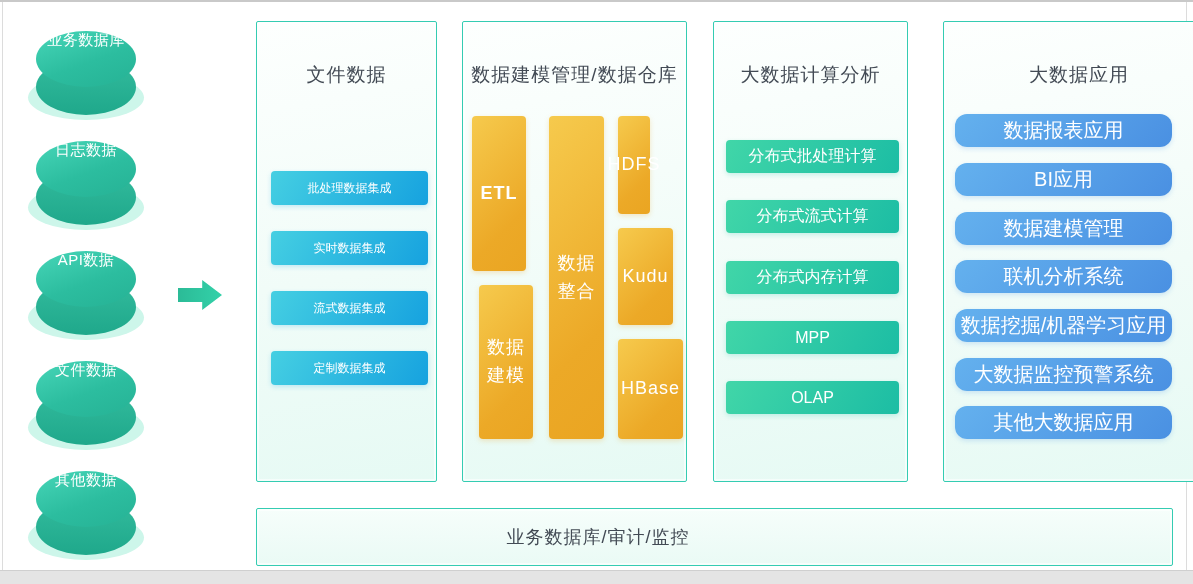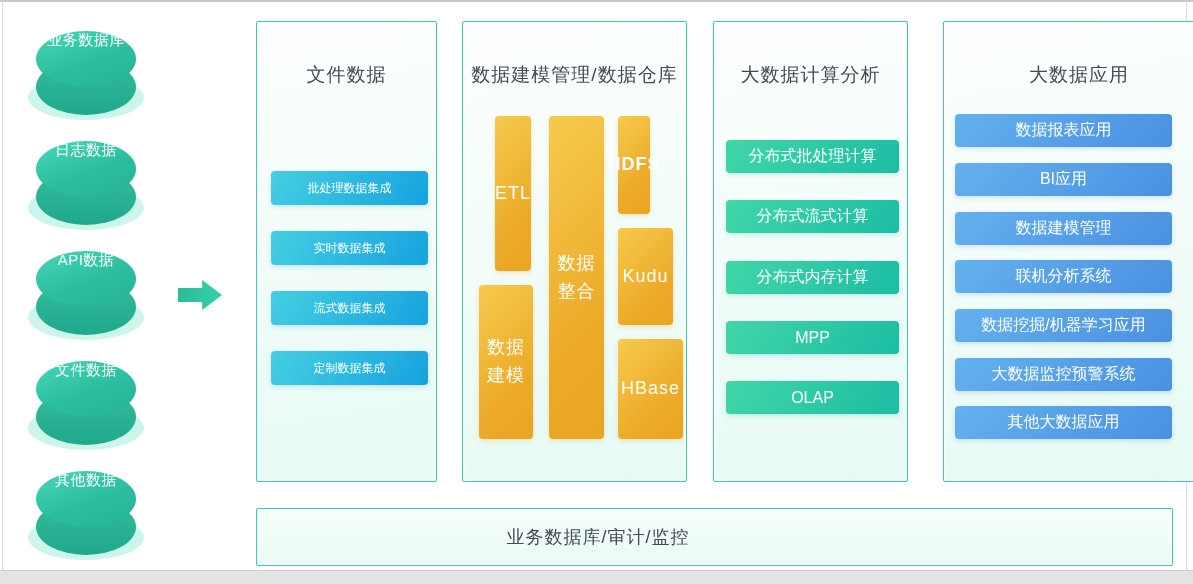--- a/index.html
+++ b/index.html
@@ -52,21 +52,21 @@
     font-size:19px; color:#424a54; letter-spacing:1px; white-space:nowrap;
   }
 
   .node {
     position:absolute; border-radius:4px; color:#fff; box-sizing:border-box;
     display:flex; align-items:center; justify-content:center;
     text-align:center; white-space:nowrap;
   }
   .node-cyan  { background:linear-gradient(120deg,#45cfe2,#16a2df); font-size:12px; box-shadow:0 2px 5px rgba(23,162,223,.22); }
   .node-green { background:linear-gradient(120deg,#41d6a8,#1cbda4); font-size:16px; box-shadow:0 2px 5px rgba(28,189,164,.22); }
-  .node-blue  { background:linear-gradient(135deg,#64b1ee,#4a90e2); font-size:16px; box-shadow:0 2px 5px rgba(74,144,226,.22); }
+  .node-blue  { background:linear-gradient(135deg,#64b1ee,#4a90e2); font-size:20px; box-shadow:0 2px 5px rgba(74,144,226,.22);border-radius:12px; }
   .node-orange{
     background:linear-gradient(135deg,#f6ca4d 0%,#eca927 70%,#eaa522 100%);
     font-size:18px; line-height:1.55; white-space:normal; letter-spacing:1px;
     box-shadow:0 2px 5px rgba(234,165,34,.25);
   }
 
   
   .int-node { left:14px; width:157px; height:34px; }
   
   .cmp-node { left:12px; width:173px; height:33px; }
@@ -135,24 +135,24 @@
   <div class="panel" id="panel-integration">
     <div class="panel-title">文件数据</div>
     <div class="node node-cyan int-node" style="top:149px">批处理数据集成</div>
     <div class="node node-cyan int-node" style="top:209px">实时数据集成</div>
     <div class="node node-cyan int-node" style="top:269px">流式数据集成</div>
     <div class="node node-cyan int-node" style="top:329px">定制数据集成</div>
   </div>
 
   <div class="panel" id="panel-modeling">
     <div class="panel-title">数据建模管理/数据仓库</div>
-    <div class="node node-orange" style="left:32px;  top:94px;  width:36px; height:155px;">ETL</div>
+    <div class="node node-orange" style="left:9px;  top:94px;  width:54px; height:155px;font-weight:bold;">ETL</div>
     <div class="node node-orange" style="left:16px;  top:263px; width:54px; height:154px;">数据建模</div>
     <div class="node node-orange" style="left:86px;  top:94px;  width:55px; height:323px;">数据整合</div>
-    <div class="node node-orange" style="left:155px; top:94px;  width:32px; height:98px;font-weight:bold;">HDFS</div>
+    <div class="node node-orange" style="left:155px; top:94px;  width:32px; height:98px;">HDFS</div>
     <div class="node node-orange" style="left:155px; top:206px; width:55px; height:97px;">Kudu</div>
     <div class="node node-orange" style="left:155px; top:317px; width:65px; height:100px;">HBase</div>
   </div>
 
   <div class="panel" id="panel-computing">
     <div class="panel-title">大数据计算分析</div>
     <div class="node node-green cmp-node" style="top:118px">分布式批处理计算</div>
     <div class="node node-green cmp-node" style="top:178px">分布式流式计算</div>
     <div class="node node-green cmp-node" style="top:239px">分布式内存计算</div>
     <div class="node node-green cmp-node" style="top:299px">MPP</div>

